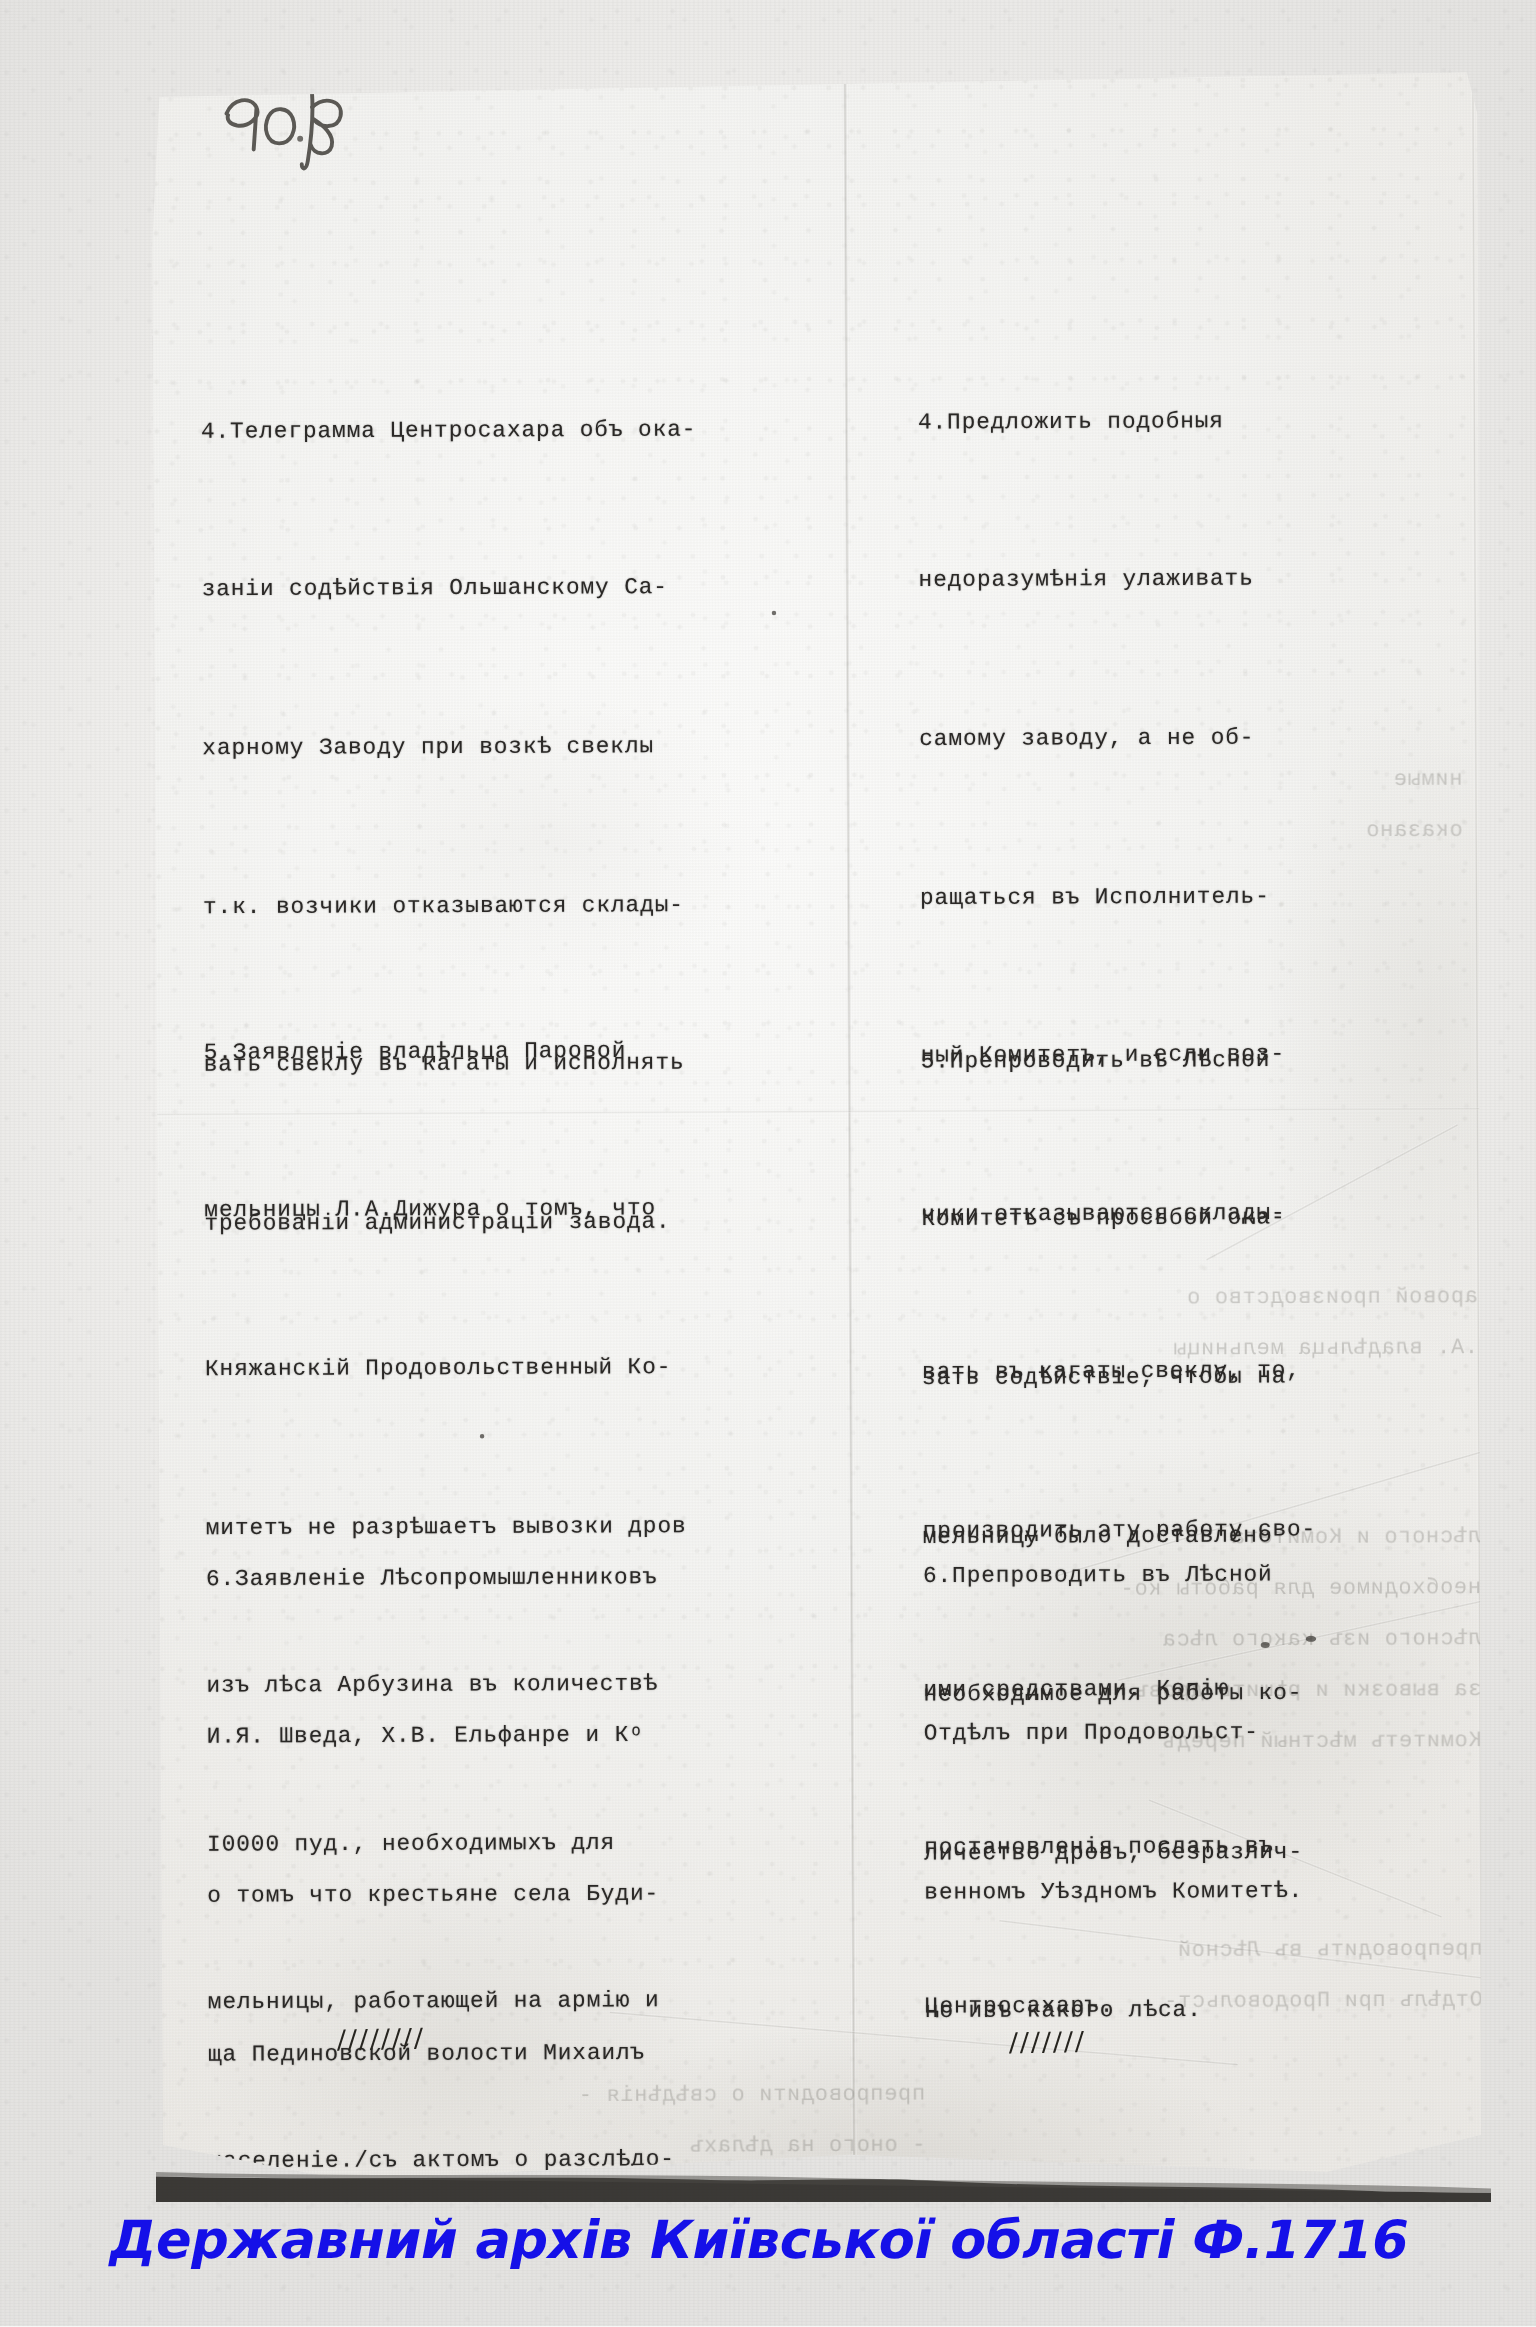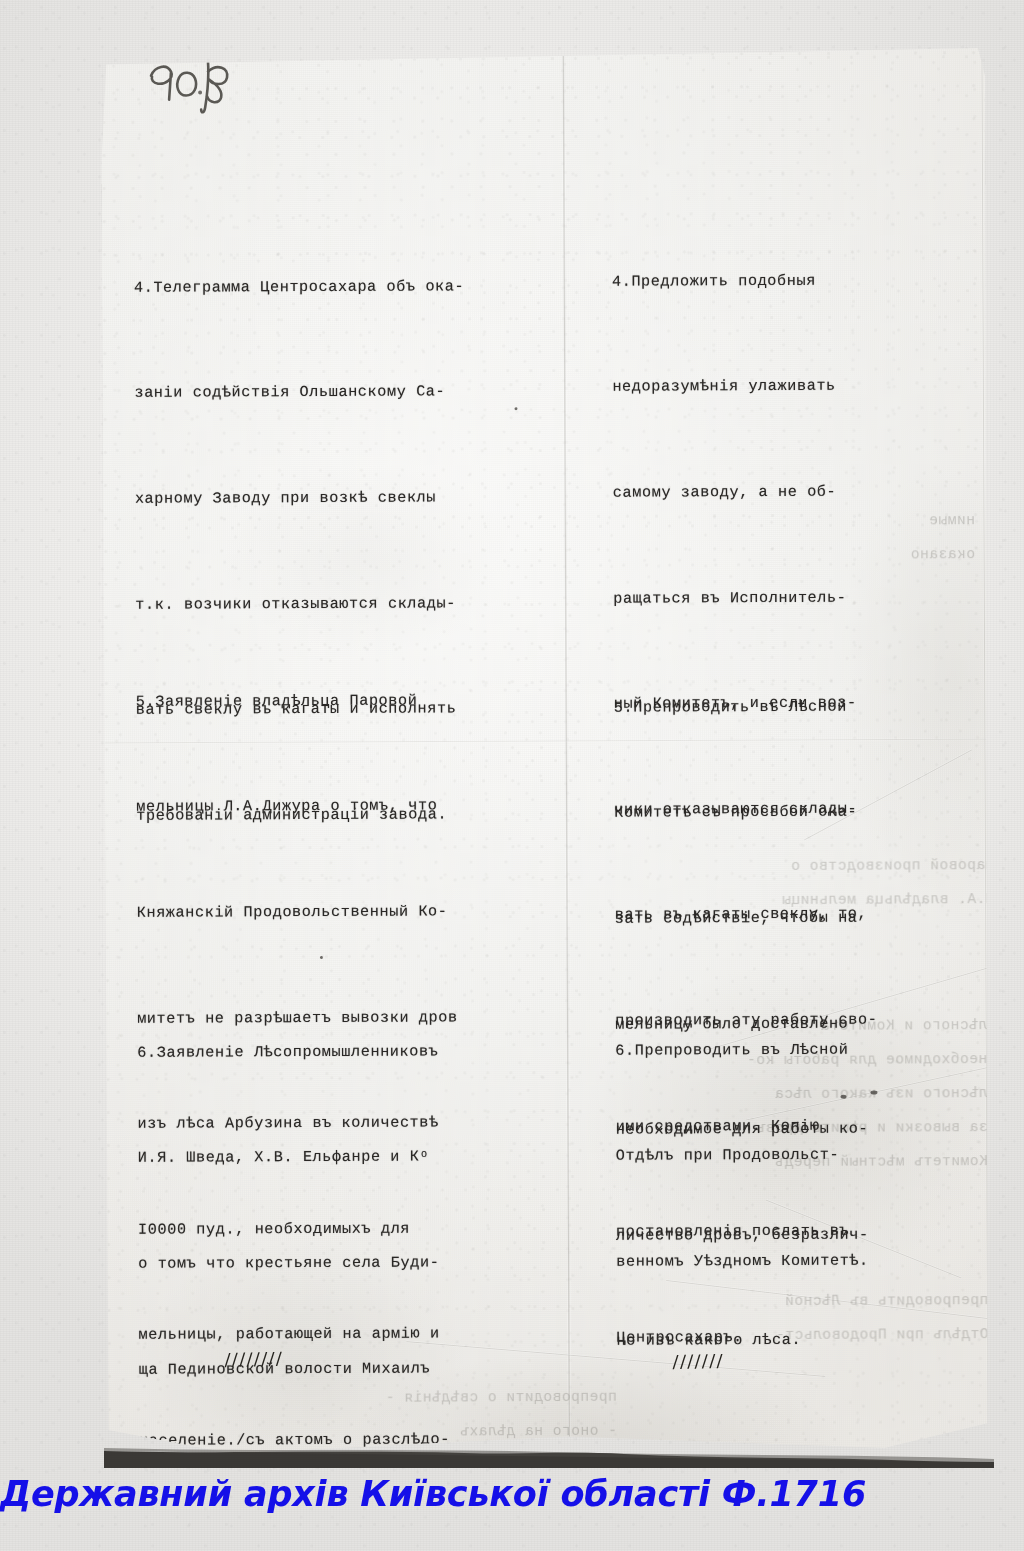--- a/index.html
+++ b/index.html
@@ -204,20 +204,21 @@
     height: 20px;
     pointer-events: none;
   }
 
   
   .caption {
     position: absolute;
     left: 0;
     top: 1474px;
     width: 1012px;
+    text-align: center;
     color: #1510e8;
     font-family: "DejaVu Sans", sans-serif;
     font-weight: 700;
     font-style: italic;
     font-size: 35px;
     letter-spacing: -0.2px;
     white-space: nowrap;
   }
 </style>
 </head>

